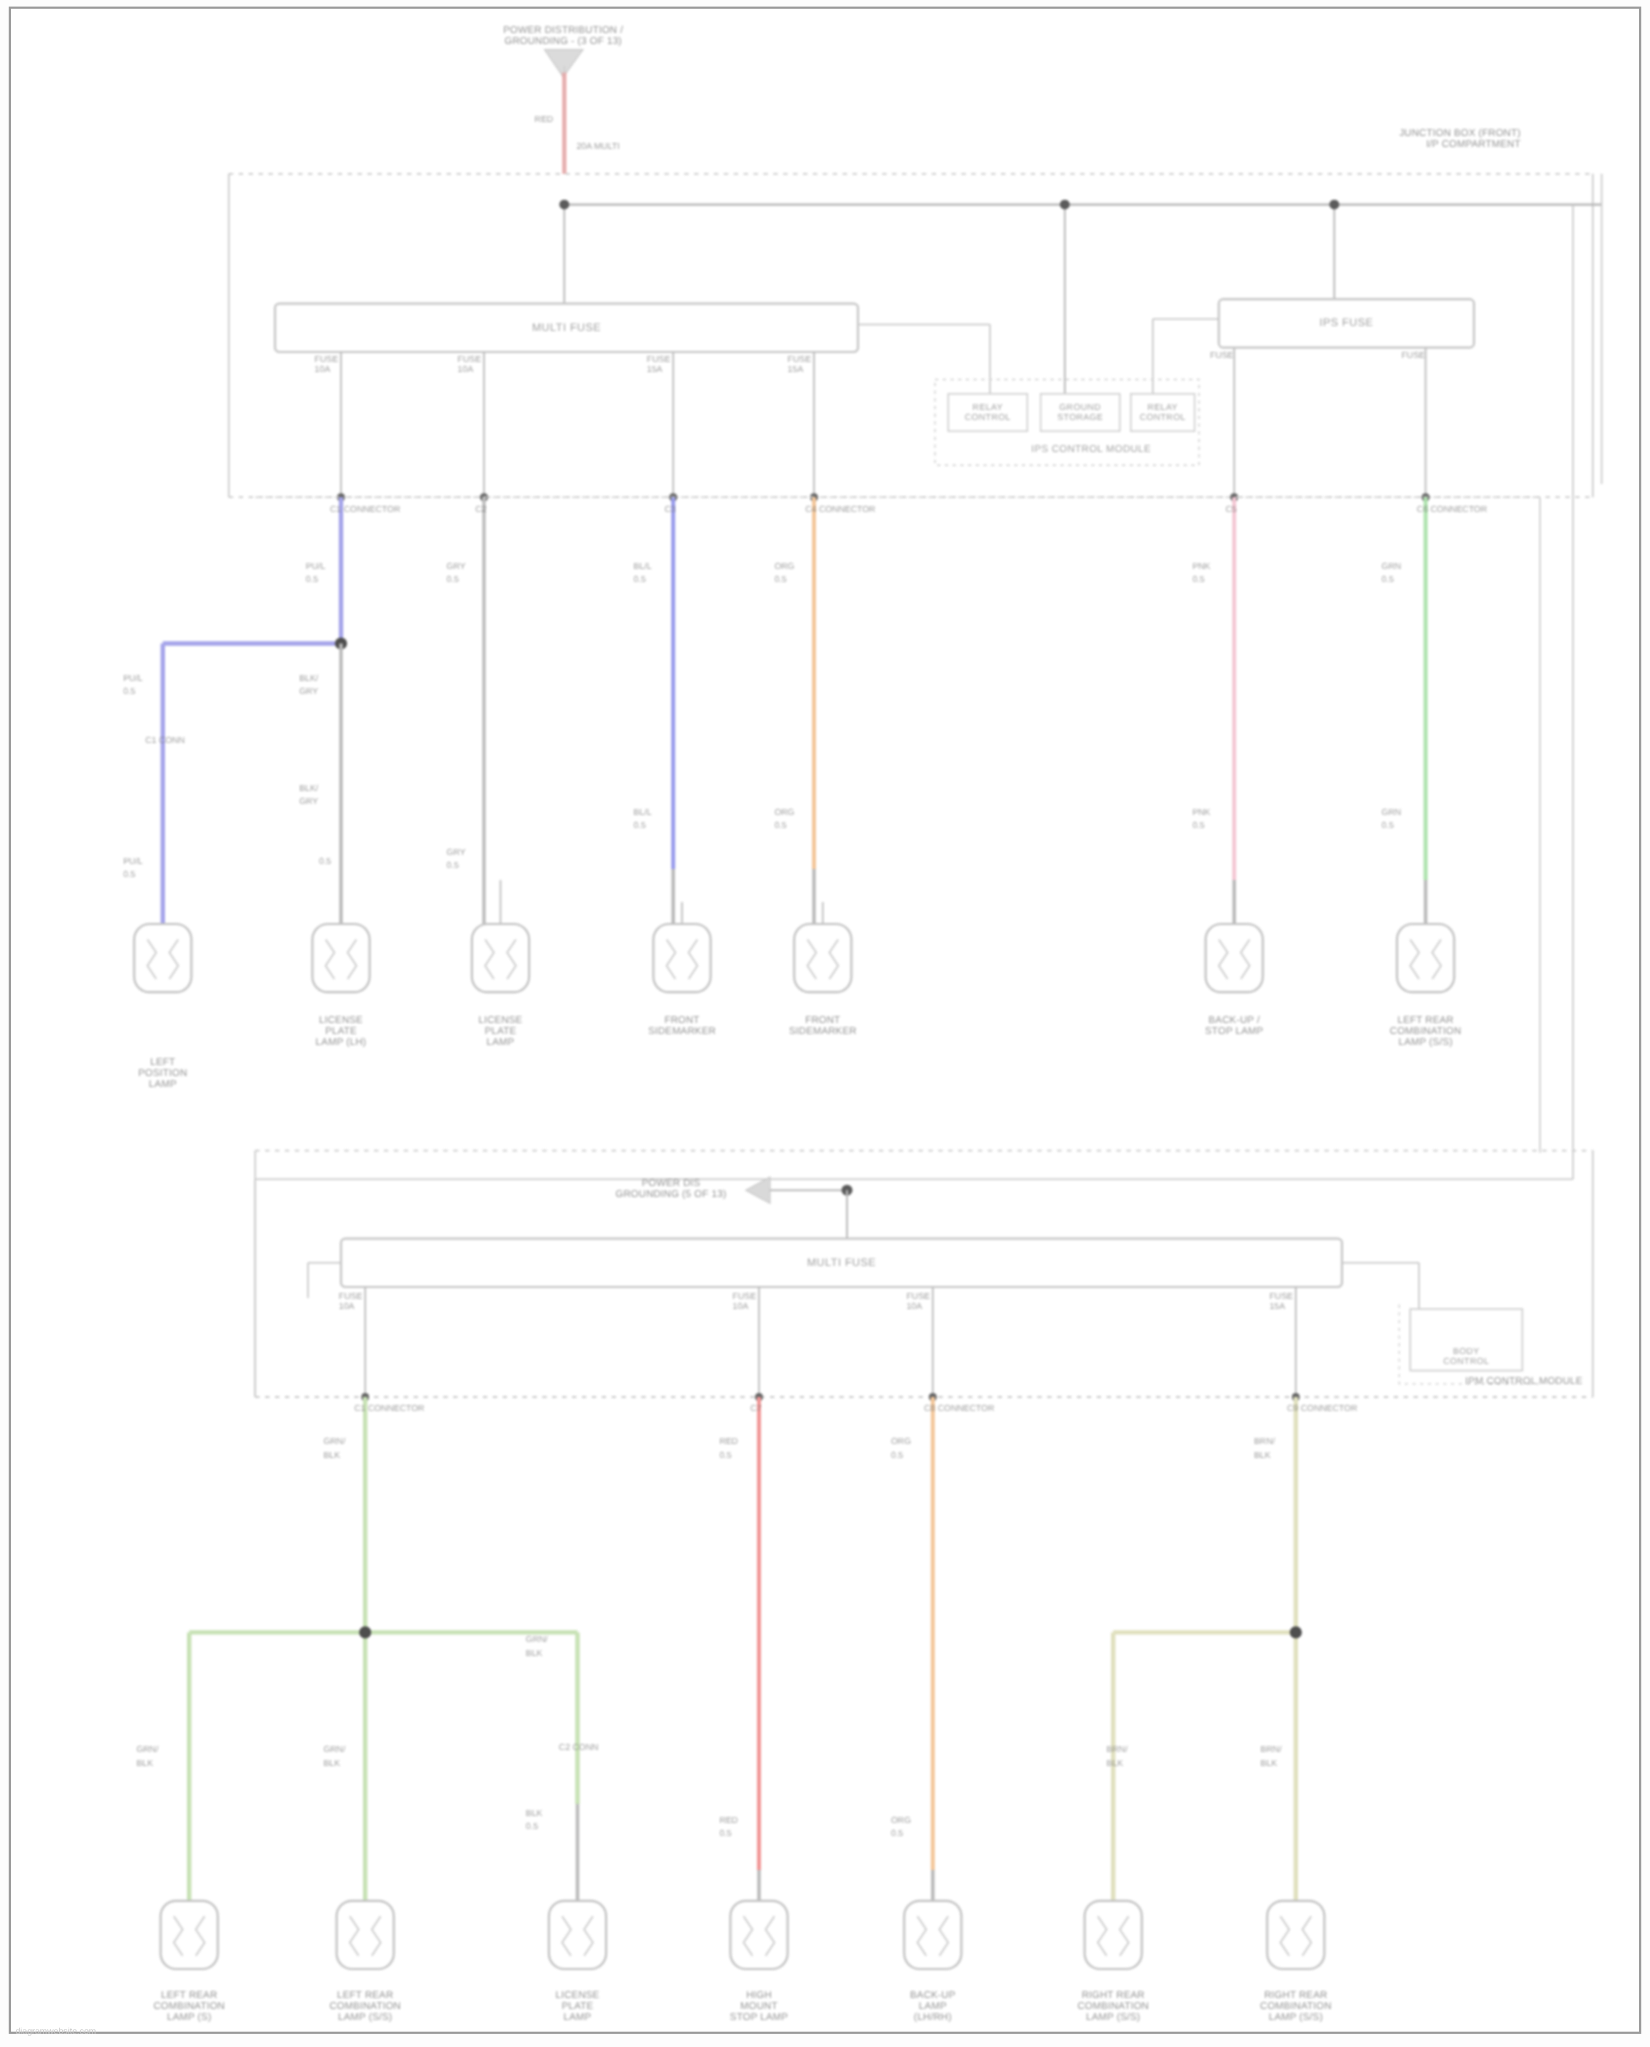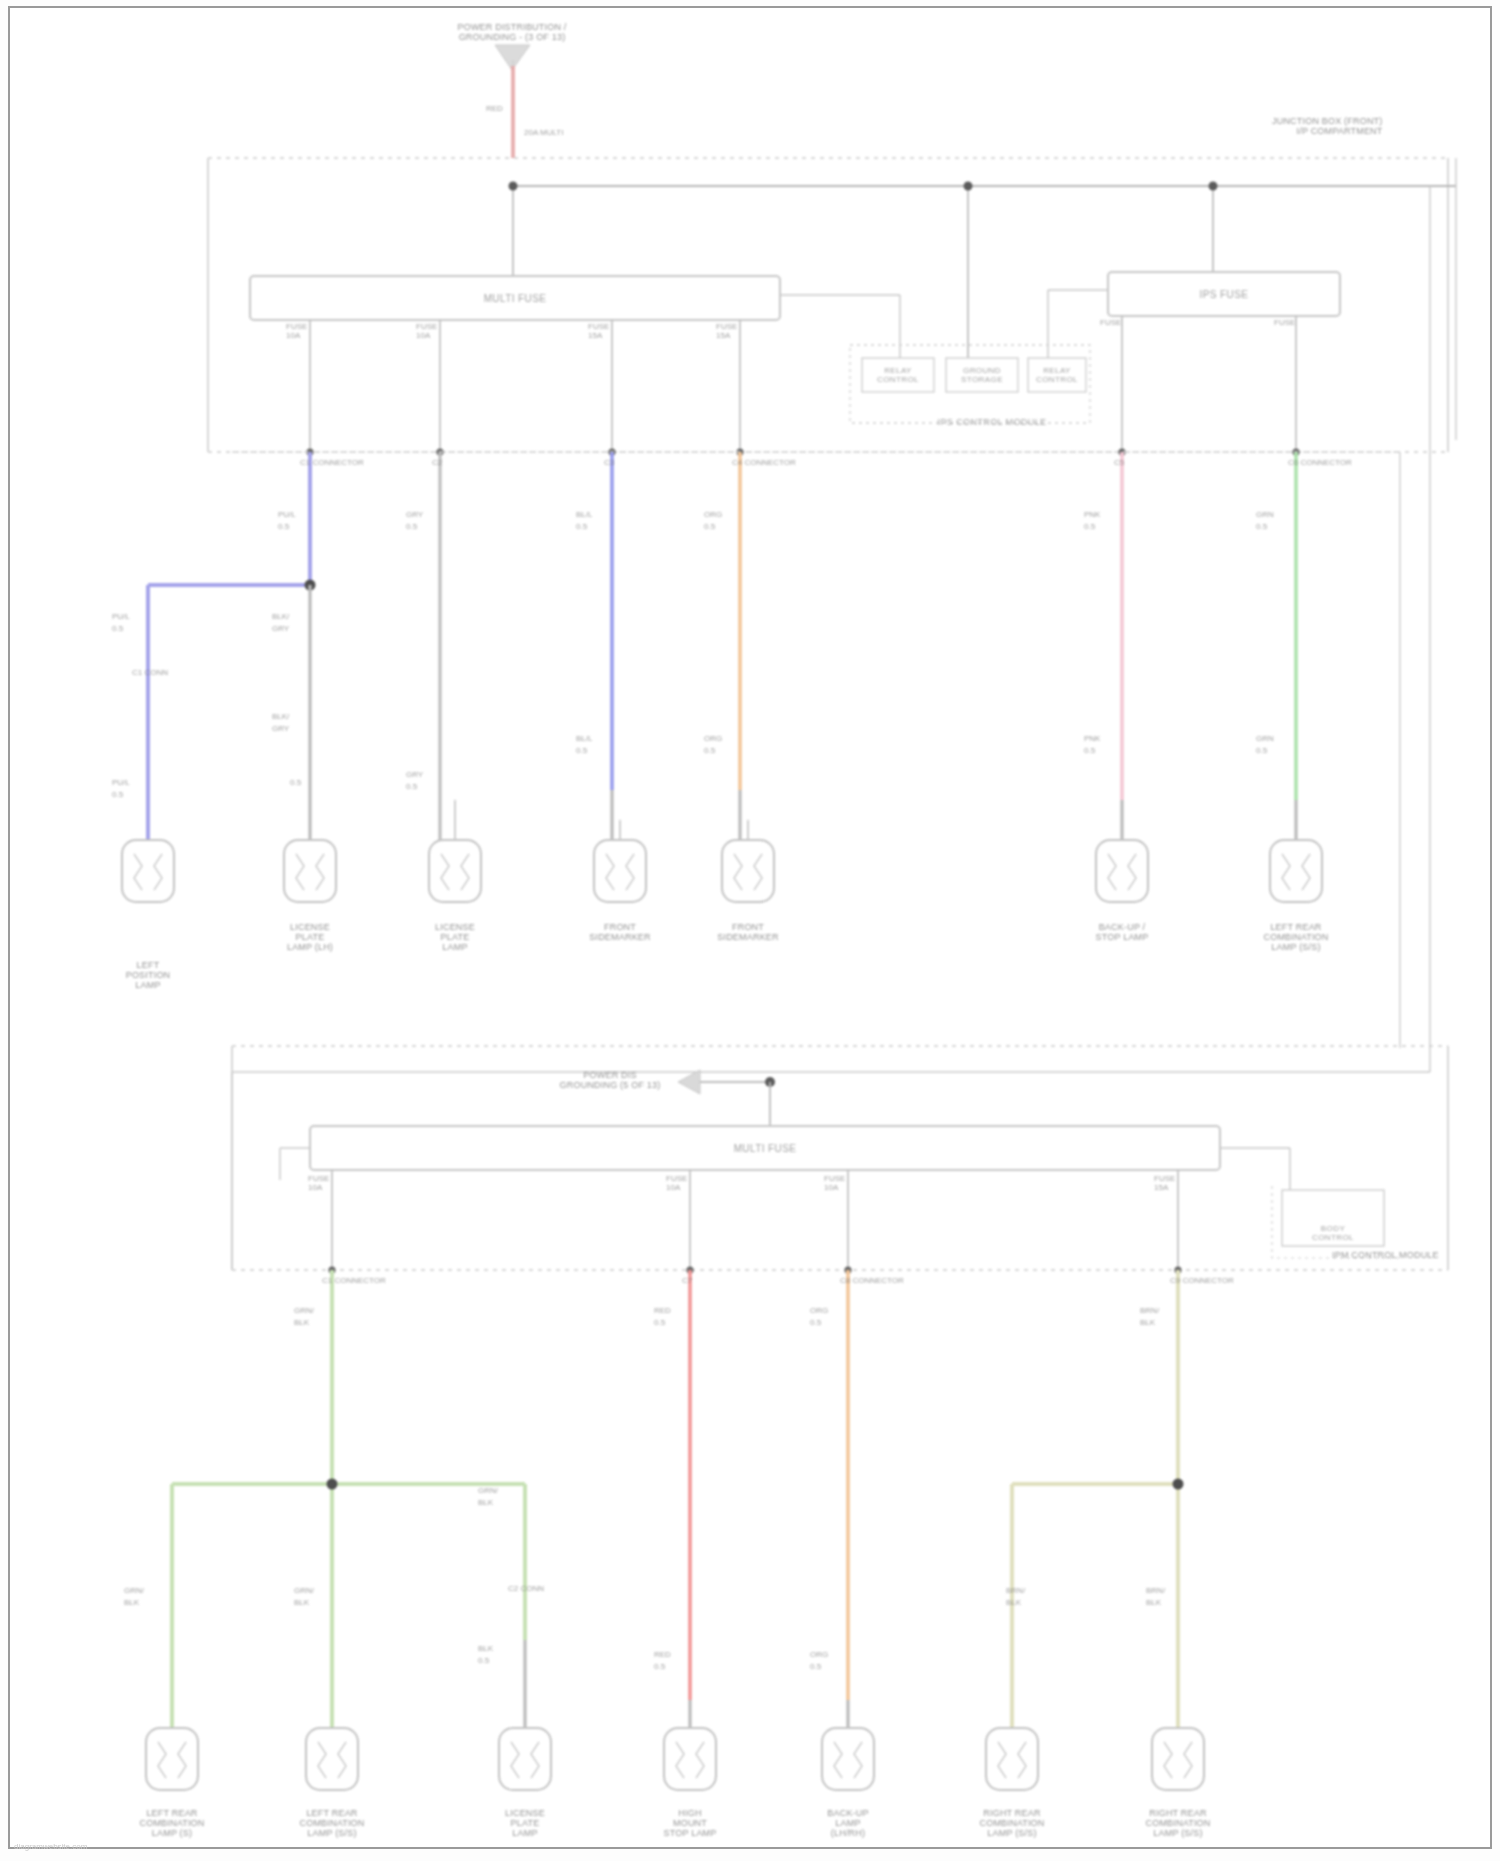--- a/index.html
+++ b/index.html
@@ -295,21 +295,21 @@
   <div class="boxlbl" style="left:515px;top:298px;">MULTI FUSE</div>
   <div class="boxlbl" style="left:1224px;top:294px;">IPS FUSE</div>
   <div class="boxlbl" style="left:765px;top:1148px;">MULTI FUSE</div>
 
   <div class="boxlbl" style="left:898px;top:375px;font-size:8px;">RELAY
 CONTROL</div>
   <div class="boxlbl" style="left:982px;top:375px;font-size:8px;">GROUND
 STORAGE</div>
   <div class="boxlbl" style="left:1057px;top:375px;font-size:8px;">RELAY
 CONTROL</div>
-  <div class="boxlbl" style="left:970px;top:422px;font-size:9px;padding-left:44px;">IPS CONTROL MODULE</div>
+  <div class="boxlbl" style="left:970px;top:408px;font-size:9px;padding-left:44px;">IPS CONTROL MODULE</div>
   <div class="boxlbl" style="left:1333px;top:1233px;font-size:8px;">BODY
 CONTROL</div>
 
   <div class="lbl" style="left:610px;top:1070px;">POWER DIS
 GROUNDING (5 OF 13)</div>
 
   <div class="wirelbl" style="left:286px;top:322px;">FUSE
 10A</div>
   <div class="wirelbl" style="left:416px;top:322px;">FUSE
 10A</div>

